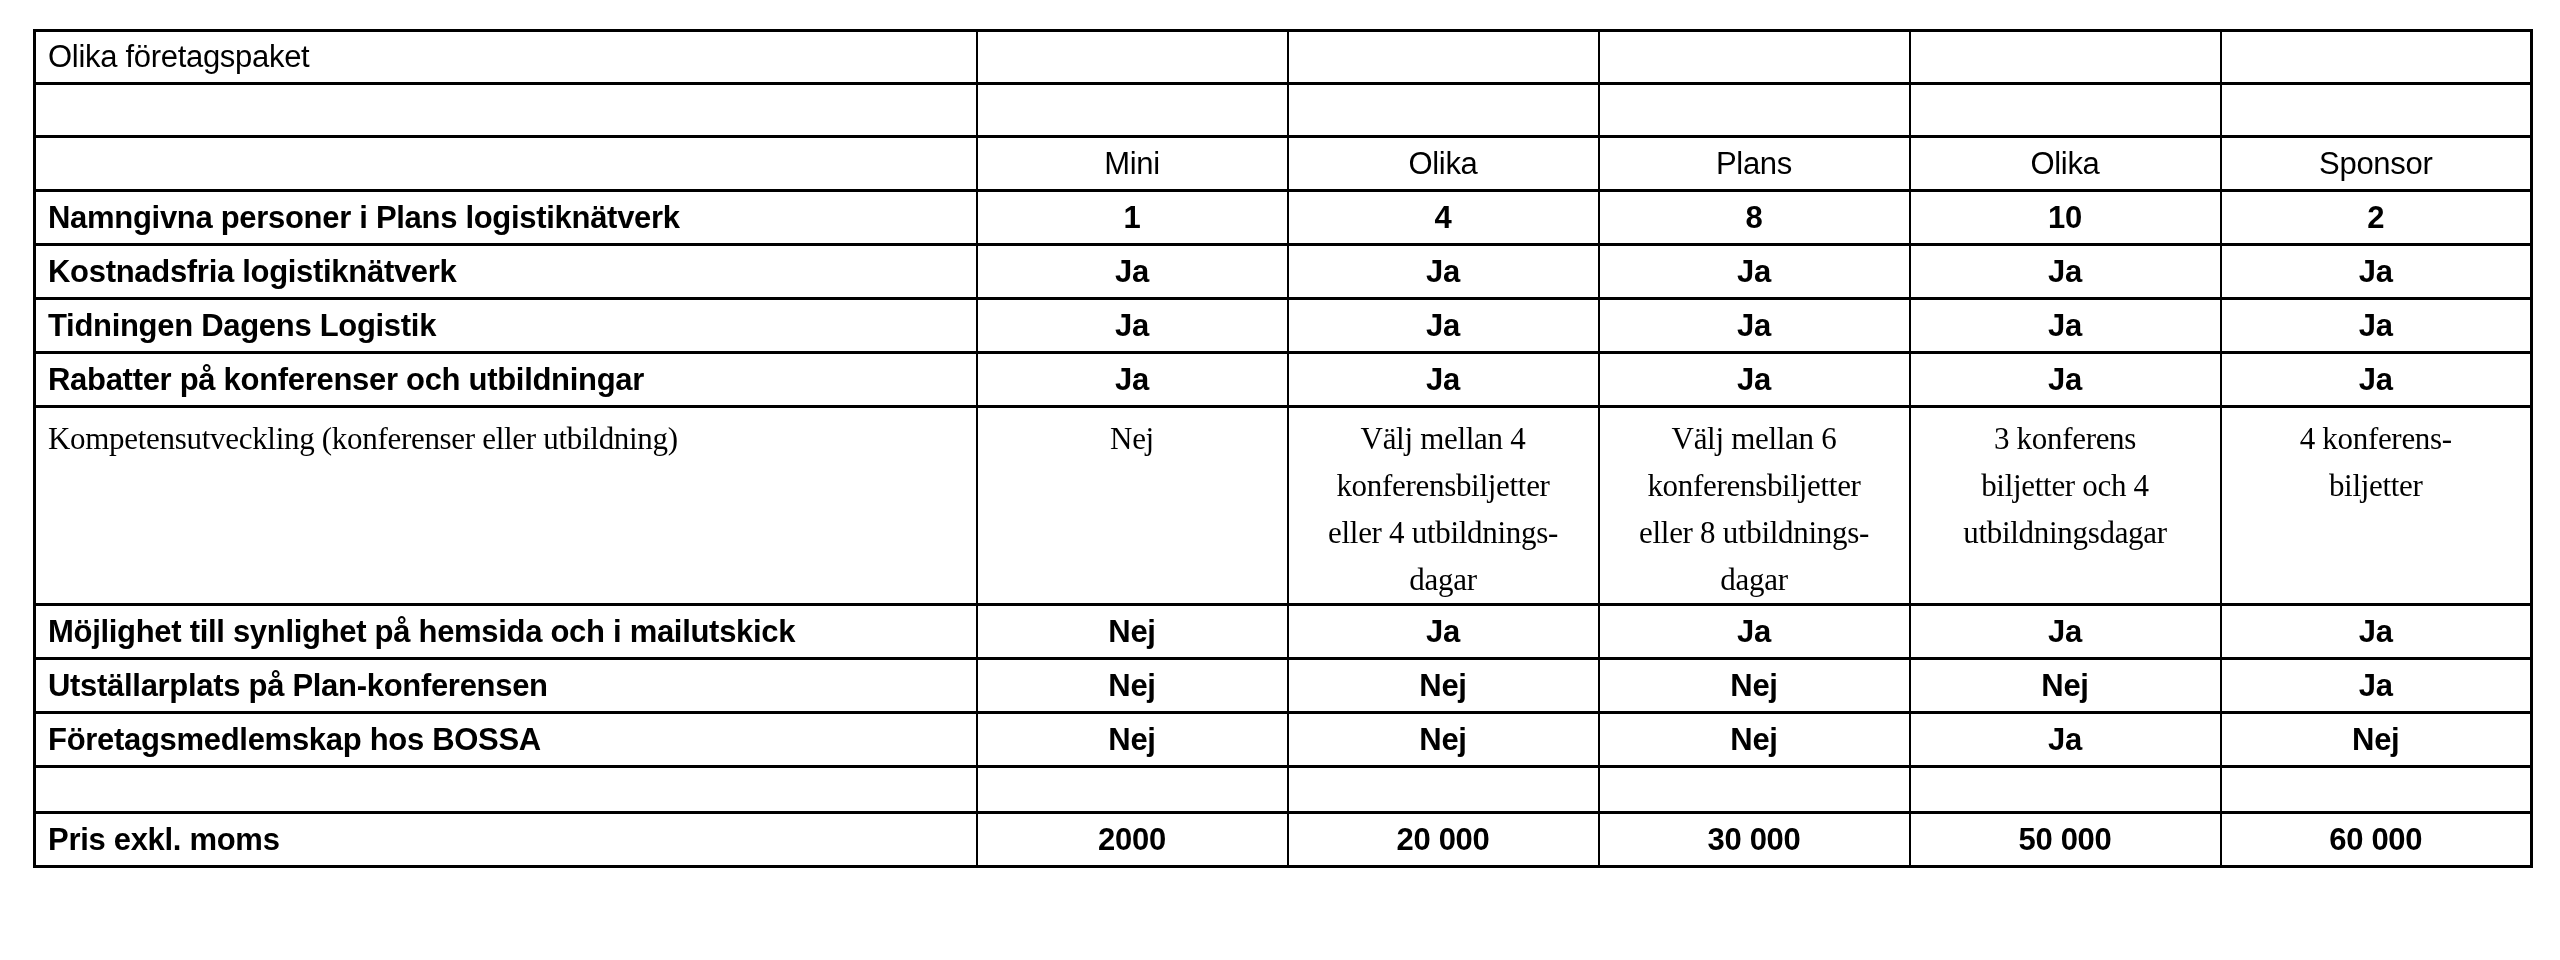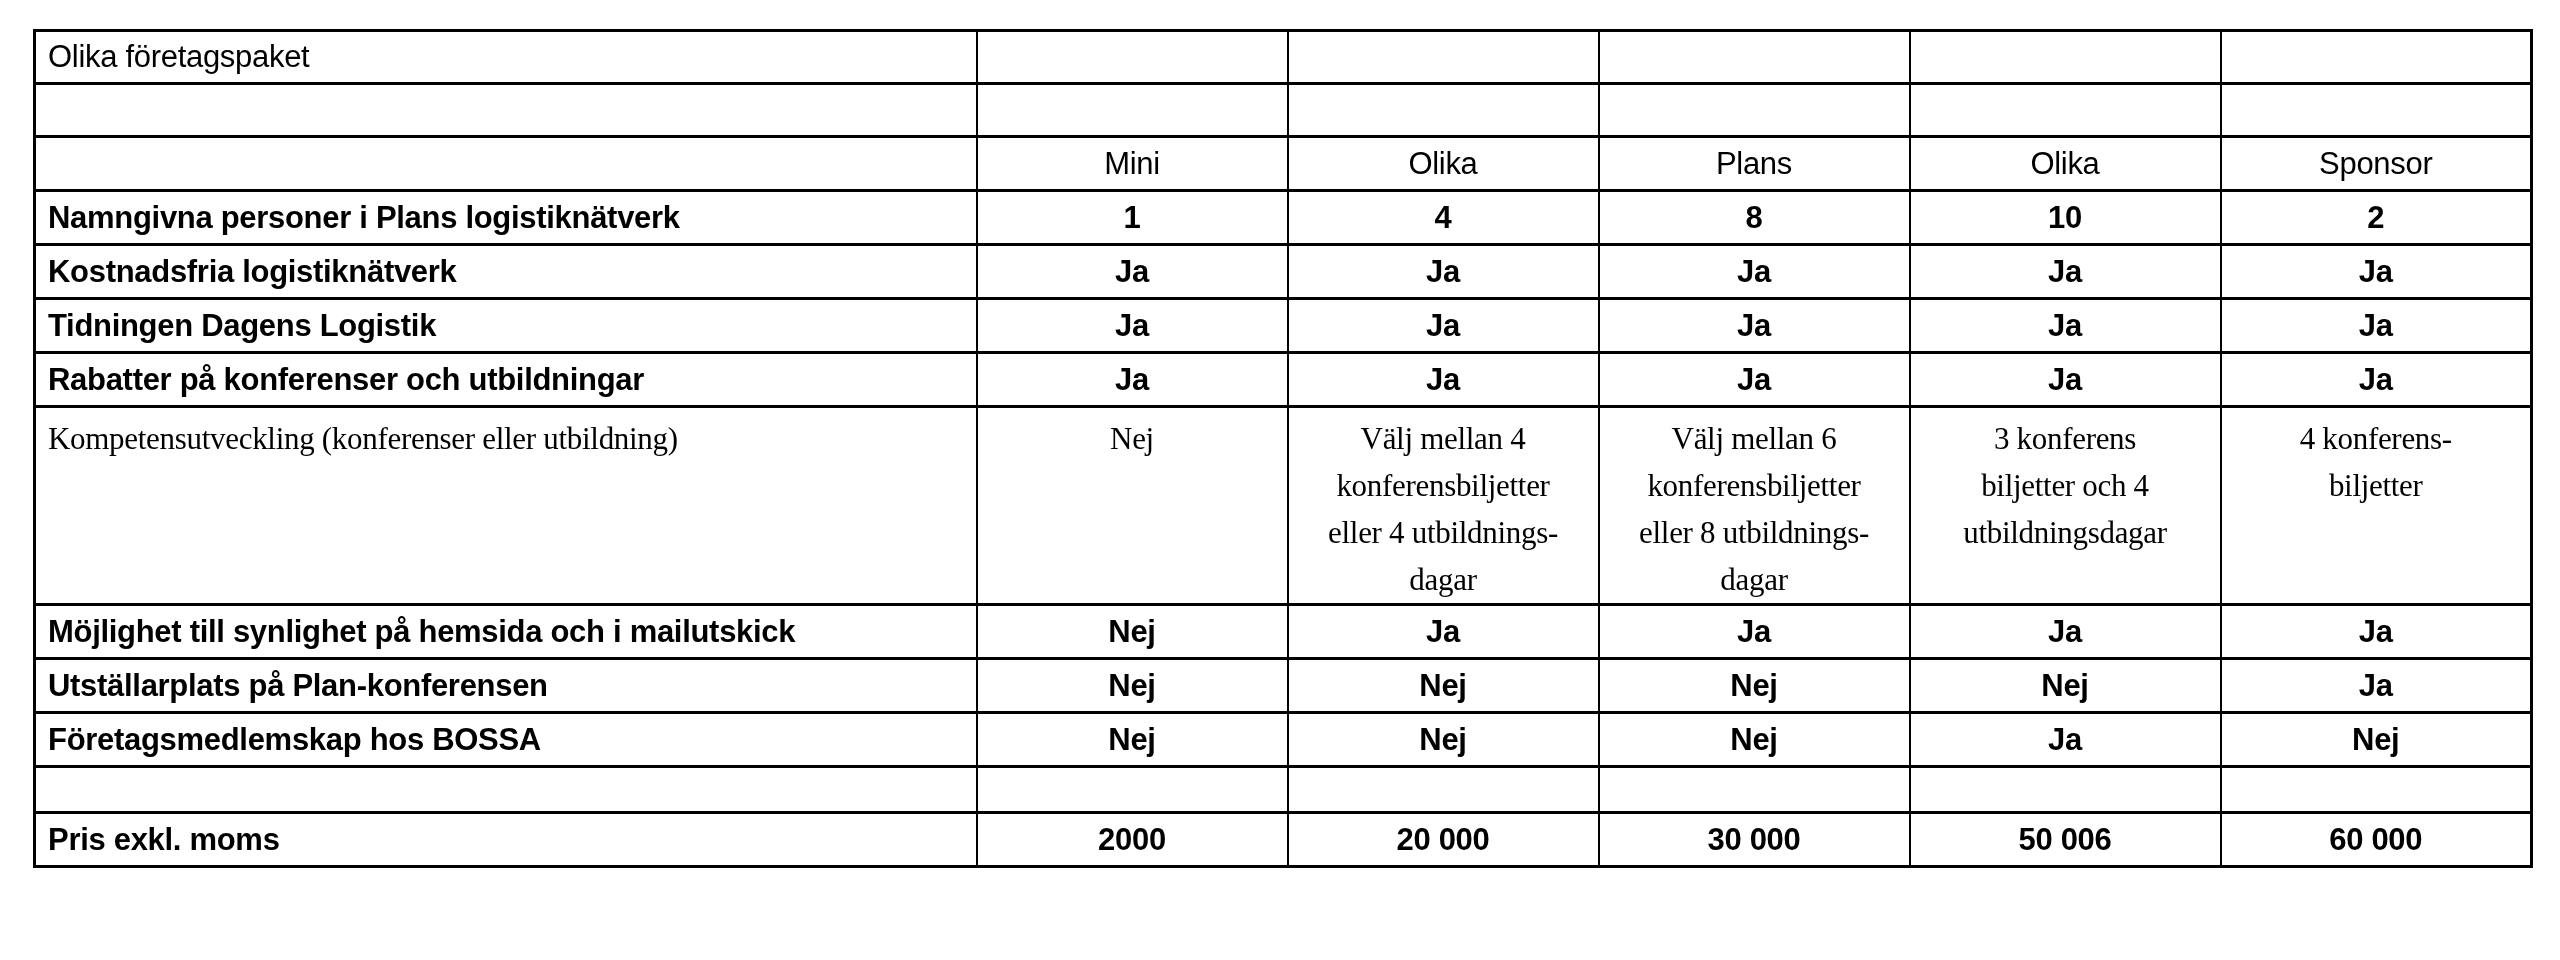--- a/index.html
+++ b/index.html
@@ -174,18 +174,18 @@
           <td></td>
           <td></td>
           <td></td>
           <td></td>
         </tr>
         <tr class="r-data">
           <td class="label">Pris exkl. moms</td>
           <td>2000</td>
           <td>20 000</td>
           <td>30 000</td>
-          <td>50 006</td>
+          <td>50 000</td>
           <td>60 000</td>
         </tr>
       </tbody>
   </table>
 </div>
 
 </body></html>

